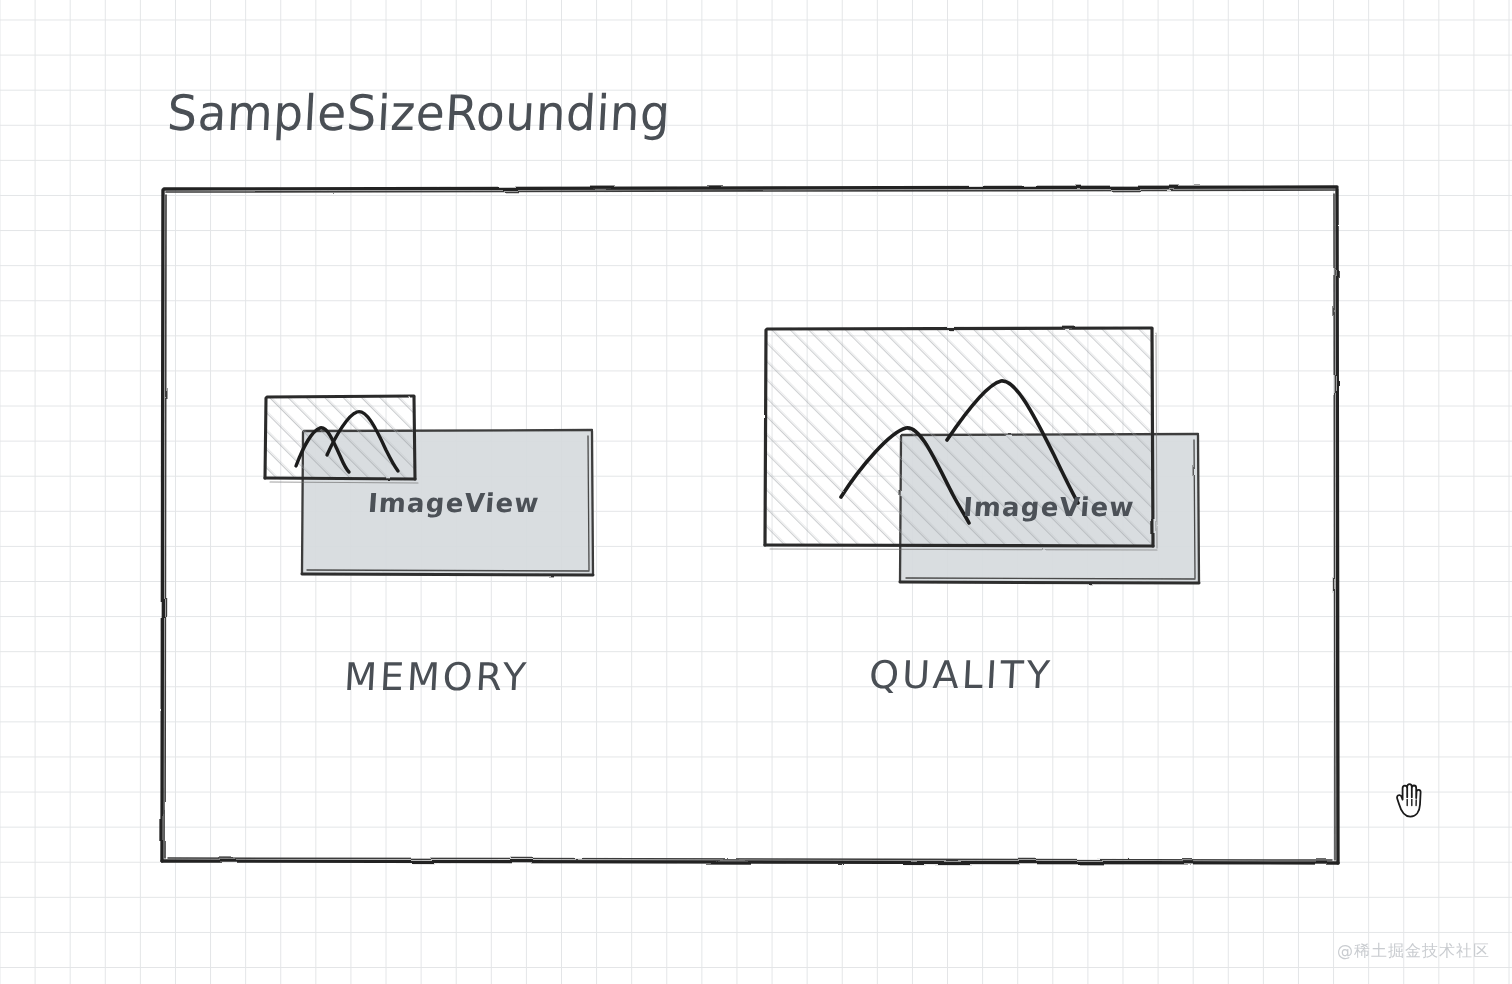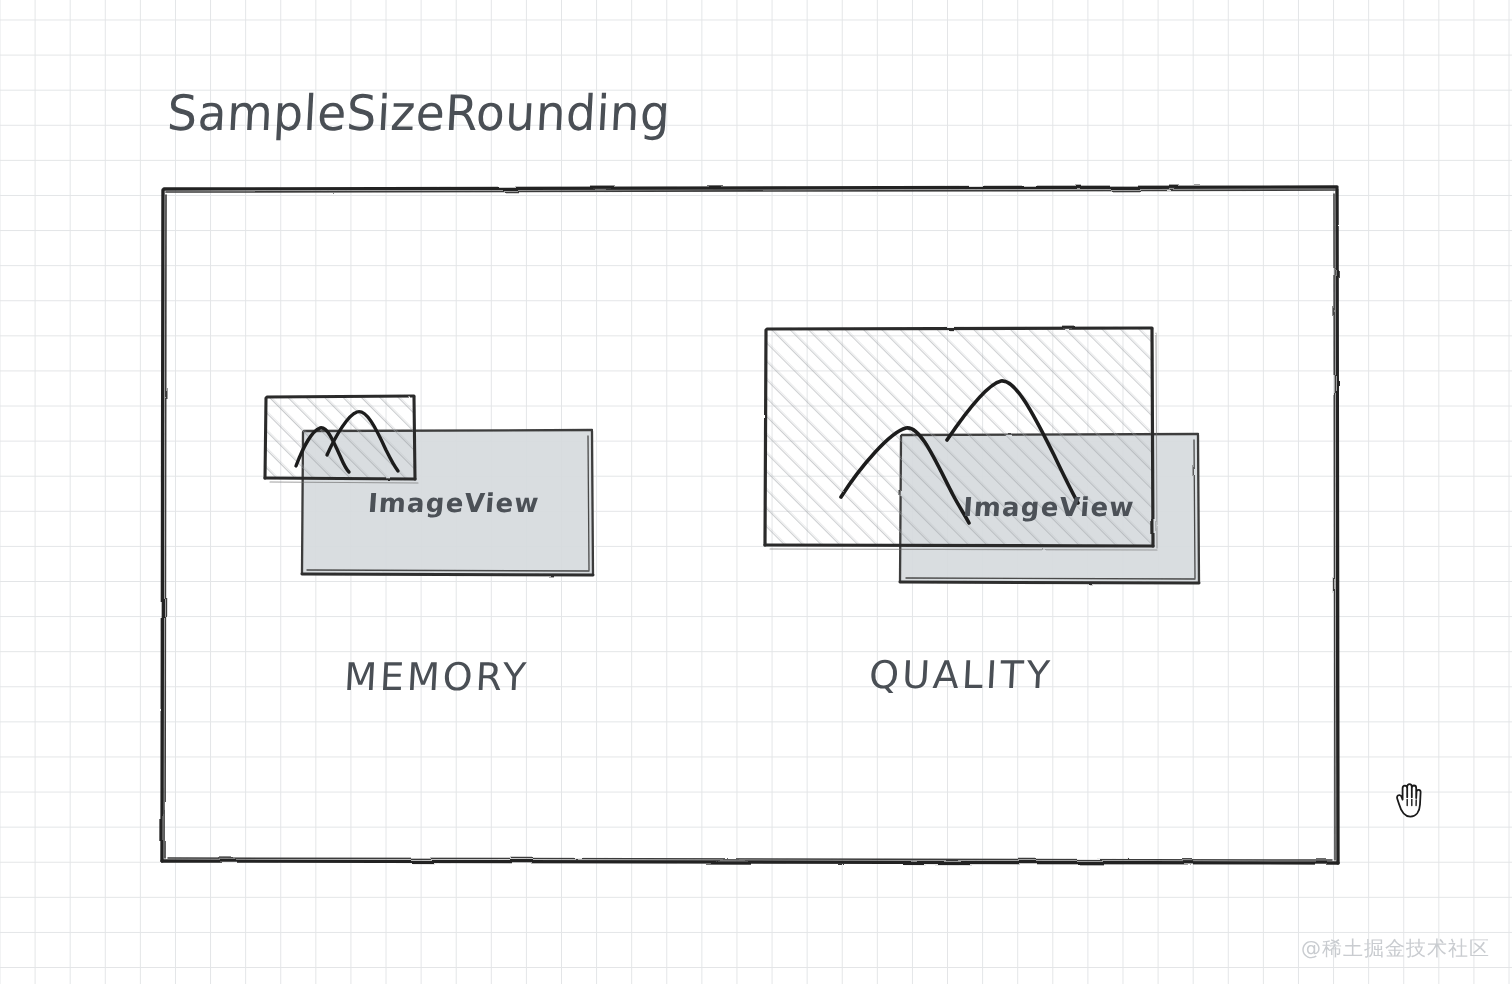--- a/index.html
+++ b/index.html
@@ -73,21 +73,21 @@
   }
   #iv-label-left  { left: 367px; top: 488px; }
   #iv-label-right { left: 962px; top: 492px; }
 
   
   #watermark {
     position: absolute;
     right: 22px;
     bottom: 22px;
     font-family: "DejaVu Sans", sans-serif;
-    font-size: 20px;
+    font-size: 16px;
     color: #c9ccd0;
     letter-spacing: 1px;
     white-space: nowrap;
     margin-left: 28px;
   }
 
   
   #cursor {
     position: absolute;
     left: 1392px;

